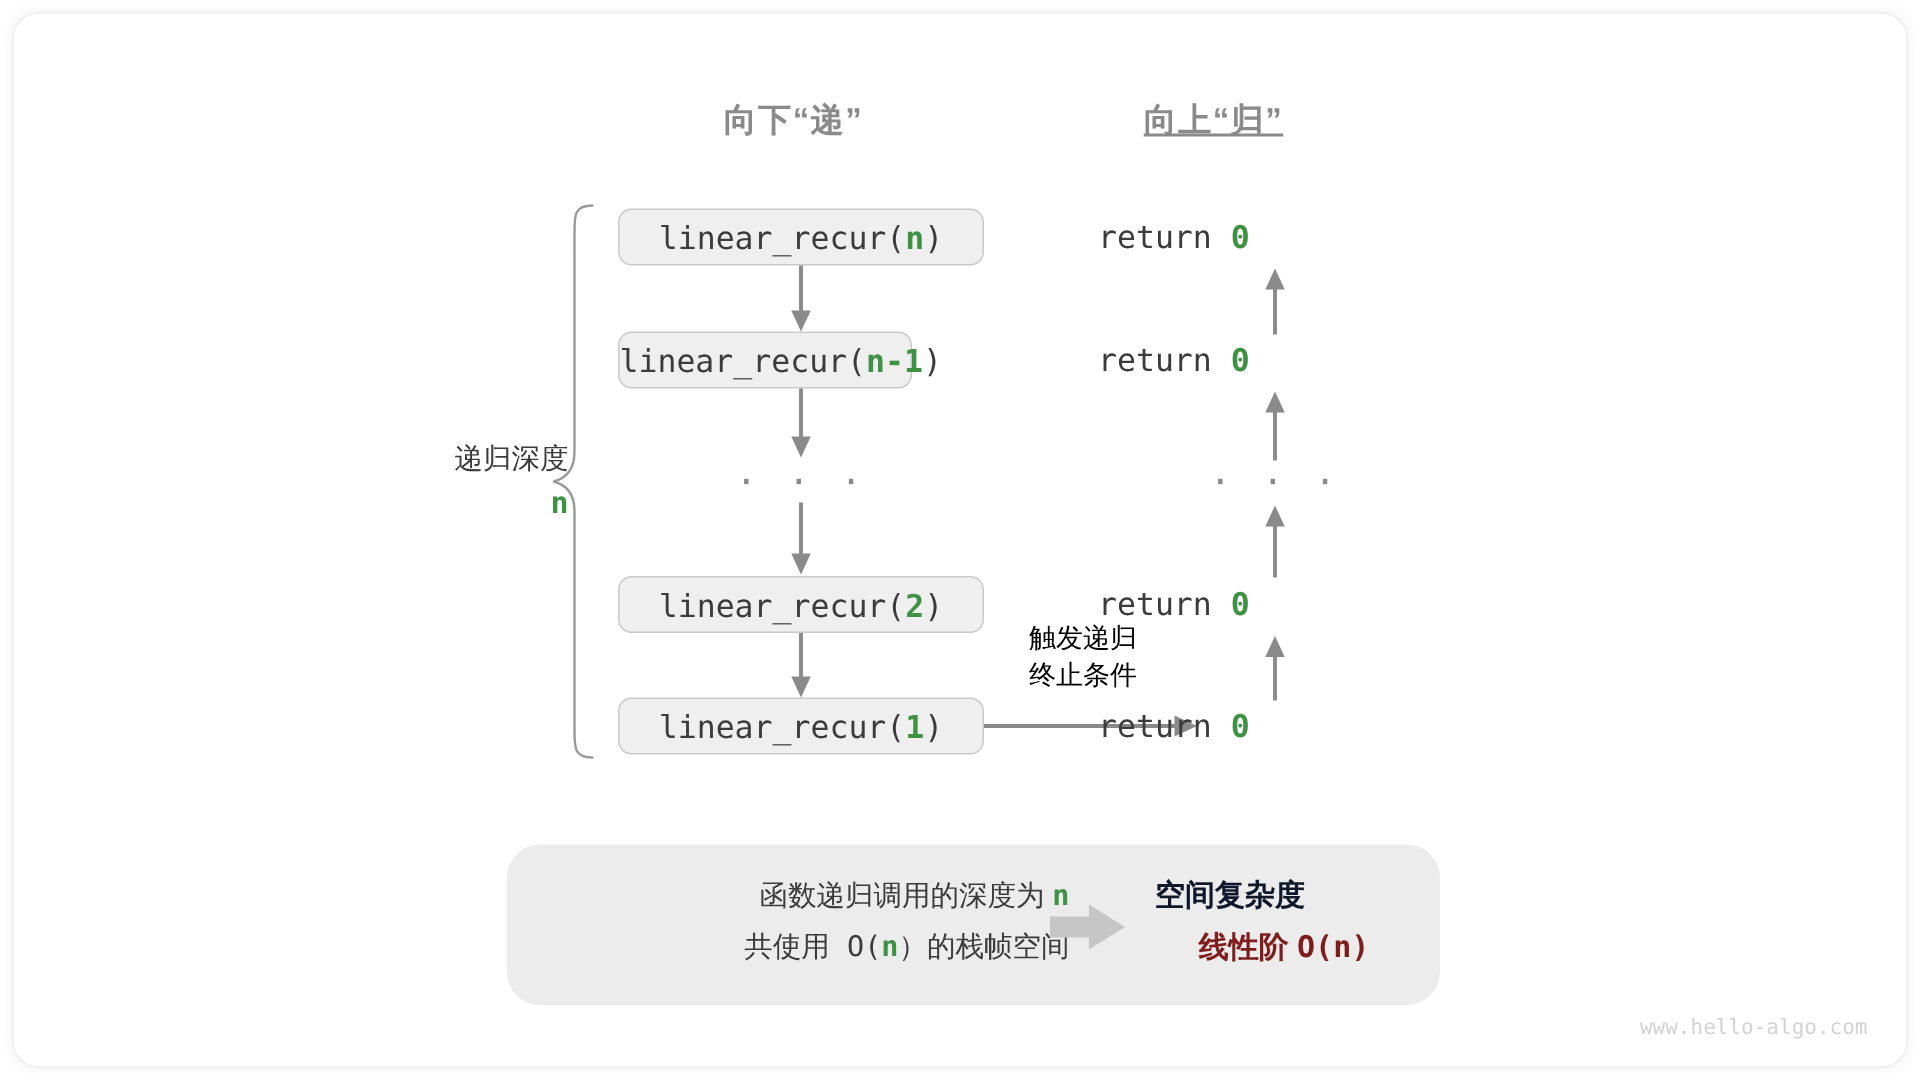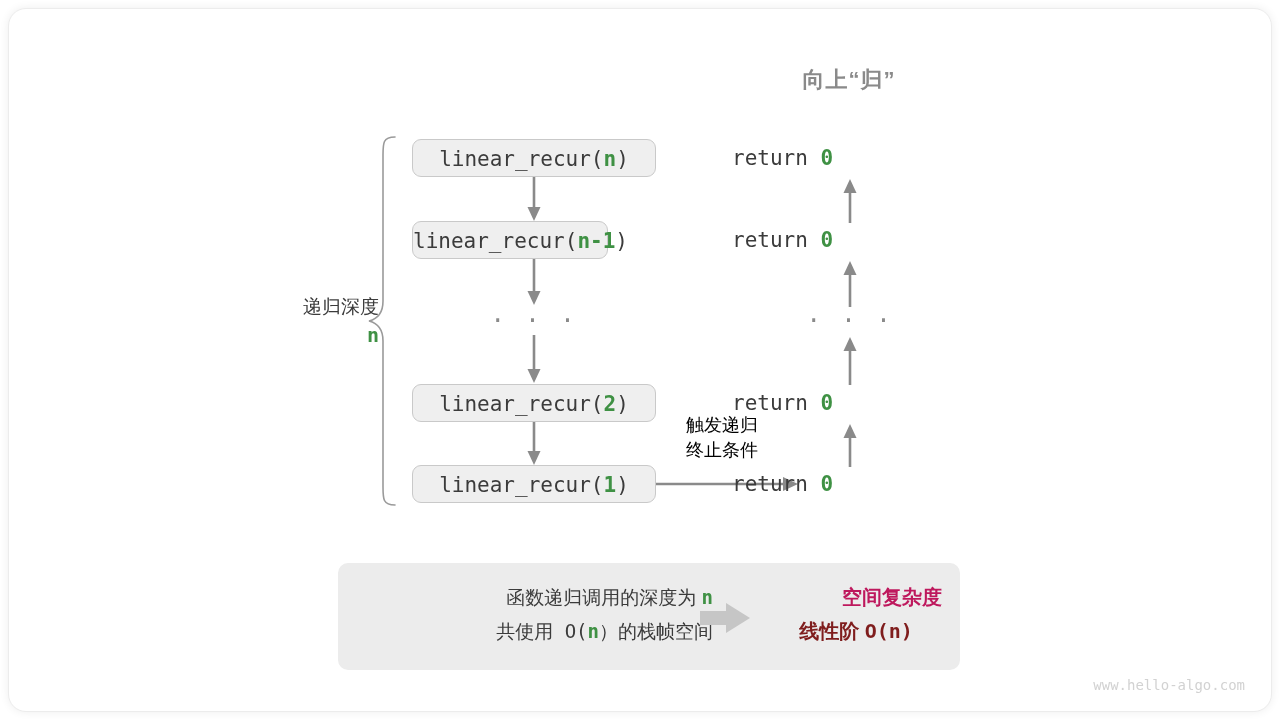--- a/index.html
+++ b/index.html
@@ -114,24 +114,24 @@
   }
   .sum-line .nvar {
     color: #3f9144;
     font-weight: bold;
     font-family: "DejaVu Sans Mono", "Liberation Mono", monospace;
   }
   .sum-line .mono { font-family: "DejaVu Sans Mono", "Liberation Mono", monospace; }
   .sum-title {
     font-size: 20px;
     font-weight: bold;
-    color: #be185d;
+    color: #0f172a;
     white-space: nowrap;
     line-height: 32px;
-    text-align: right;
+    text-align: left;
   }
   .sum-result {
     font-size: 20px;
     font-weight: bold;
     color: #7f1d1d;
     white-space: nowrap;
     line-height: 32px;
     text-align: center;
   }
   .sum-result .mono { font-family: "DejaVu Sans Mono", "Liberation Mono", monospace; }
@@ -144,21 +144,22 @@
     white-space: nowrap;
     margin-top: 14px;
   }
   svg { overflow: visible; }
 </style>
 </head>
 <body>
 
 <div id="card">
 
-  <div class="abs col-head" style="left:720px; top:56px; width:240px;">向上“归”</div>
+  <div class="abs col-head" style="left:400px; top:56px; width:240px;">向下“递”</div>
+  <div class="abs col-head" style="left:680px; top:56px; width:240px;text-decoration:underline;">向上“归”</div>
 
   <svg class="abs" style="left:356px; top:124px;" width="36" height="380">
     <path d="M 30 4 C 18 4 18 10 18 22 L 18 168 C 18 180 12 186 4 188 C 12 190 18 196 18 208 L 18 354 C 18 366 18 372 30 372" fill="none" stroke="#9a9a9a" stroke-width="1.6" stroke-linecap="round"></path>
   </svg>
   <div class="abs depth-label" style="left:180px; top:284px; width:190px;">
     <div>递归深度</div>
     <div class="nvar">n</div>
   </div>
 
   <div class="abs frame-box" style="left:403px; top:130px; width:244px;">
@@ -244,21 +245,21 @@
   <svg class="abs" style="left:811px; top:326px;" width="60" height="50">
     <line x1="30" y1="50" x2="30" y2="14" stroke="#8a8a8a" stroke-width="2.6"></line>
     <path d="M 30 2 L 23.5 16 L 36.5 16 Z" fill="#8a8a8a"></path>
   </svg>
 
   <svg class="abs" style="left:811px; top:413px;" width="60" height="45">
     <line x1="30" y1="45" x2="30" y2="14" stroke="#8a8a8a" stroke-width="2.6"></line>
     <path d="M 30 2 L 23.5 16 L 36.5 16 Z" fill="#8a8a8a"></path>
   </svg>
 
-  <div id="summary-panel" class="abs" style="left:329px; top:554px; width:622px; height:107px;">
+  <div id="summary-panel" class="abs" style="left:329px; top:554px; width:622px; height:107px;border-radius:22px;">
 
     <div class="abs sum-line" style="left:30px; top:18px; width:345px;">
       <span>函数递归调用的深度为 </span><span class="nvar">n</span>
     </div>
 
     <div class="abs sum-line" style="left:30px; top:52px; width:345px;">
       <span class="mono">共使用 O(</span><span class="nvar">n</span><span>）的栈帧空间</span>
     </div>
 
     <svg class="abs" style="left:358px; top:38px;" width="62" height="34">

